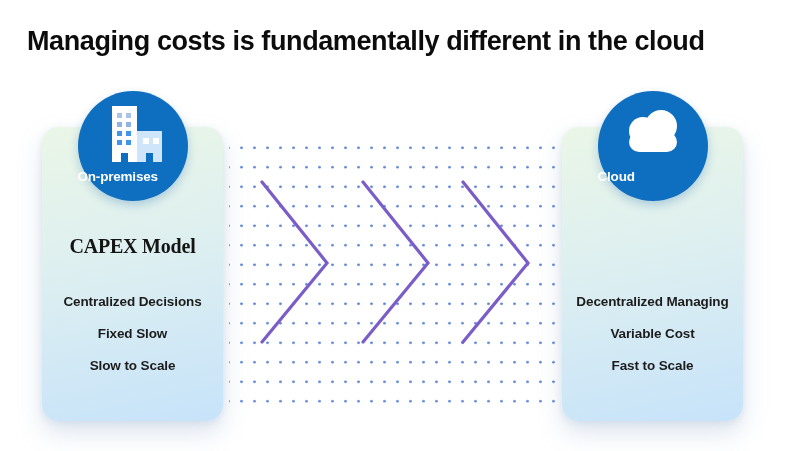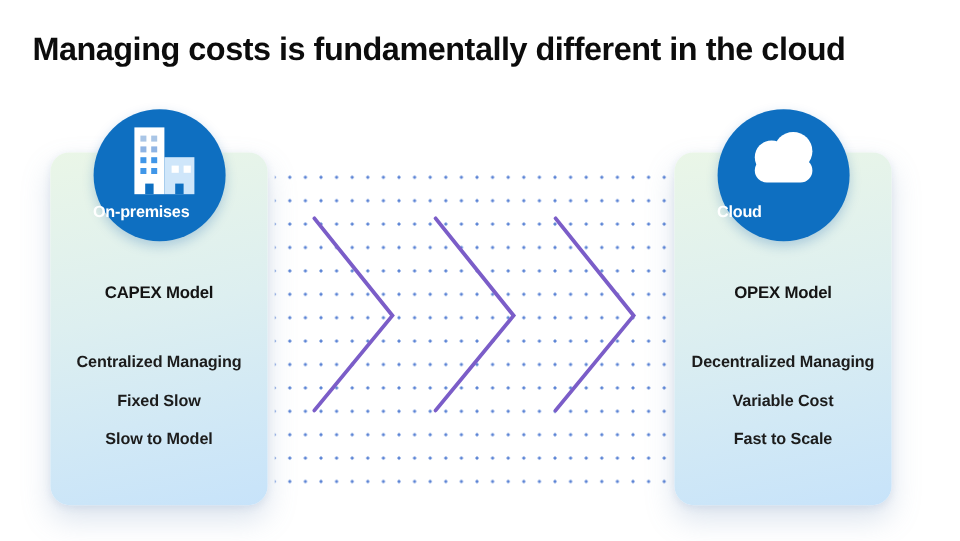--- a/index.html
+++ b/index.html
@@ -26,21 +26,21 @@
   
   .card{
     position:absolute;top:127px;width:181px;height:294px;border-radius:16px;
     background:linear-gradient(168deg,#eaf6e7 0%,#ddeff0 45%,#c7e3fa 100%);
     box-shadow:0 12px 24px rgba(120,150,190,.25),0 2px 6px rgba(120,150,190,.15);
   }
   .card-left{left:42px;}
   .card-right{left:562px;}
   .model{
     position:absolute;top:108px;left:0;right:0;text-align:center;
-    font-size:14px;font-weight:700;color:#141414;letter-spacing:-0.2px;
+    font-size:20px;font-weight:700;color:#141414;letter-spacing:-0.2px;font-family:Liberation Serif, serif;
   }
   .card-items{
     position:absolute;top:165px;left:0;right:0;
     display:flex;flex-direction:column;gap:13px;align-items:center;
   }
   .card-item{
     font-size:13.5px;font-weight:600;color:#1c1c1c;line-height:19px;letter-spacing:-0.1px;
   }
   
   .badge{
@@ -91,36 +91,35 @@
 
         <rect x="41" y="32" width="6" height="6" fill="#ffffff"></rect>
           <rect x="51" y="32" width="6" height="6" fill="#ffffff"></rect>
 
         <rect x="44" y="47" width="7" height="9" fill="#0e6fc1"></rect>
       </svg>
       <div class="badge-label">On-premises</div>
     </div>
     <div class="model">CAPEX Model</div>
     <div class="card-items">
-      <div class="card-item">Centralized Managing</div>
+      <div class="card-item">Centralized Decisions</div>
       <div class="card-item">Fixed Slow</div>
-      <div class="card-item">Slow to Model</div>
+      <div class="card-item">Slow to Scale</div>
     </div>
   </div>
 
   <div class="card card-right">
     <div class="badge">
       <svg class="badge-icon" width="66" height="48" viewBox="0 0 66 48" aria-hidden="true">
         <circle cx="23" cy="25" r="14" fill="#ffffff"></circle>
         <circle cx="41" cy="20" r="16" fill="#ffffff"></circle>
         <rect x="9" y="26" width="48" height="20" rx="10" fill="#ffffff"></rect>
       </svg>
       <div class="badge-label">Cloud</div>
     </div>
-    <div class="model">OPEX Model</div>
     <div class="card-items">
       <div class="card-item">Decentralized Managing</div>
       <div class="card-item">Variable Cost</div>
       <div class="card-item">Fast to Scale</div>
     </div>
   </div>
 
 </div>
 
 </body></html>

